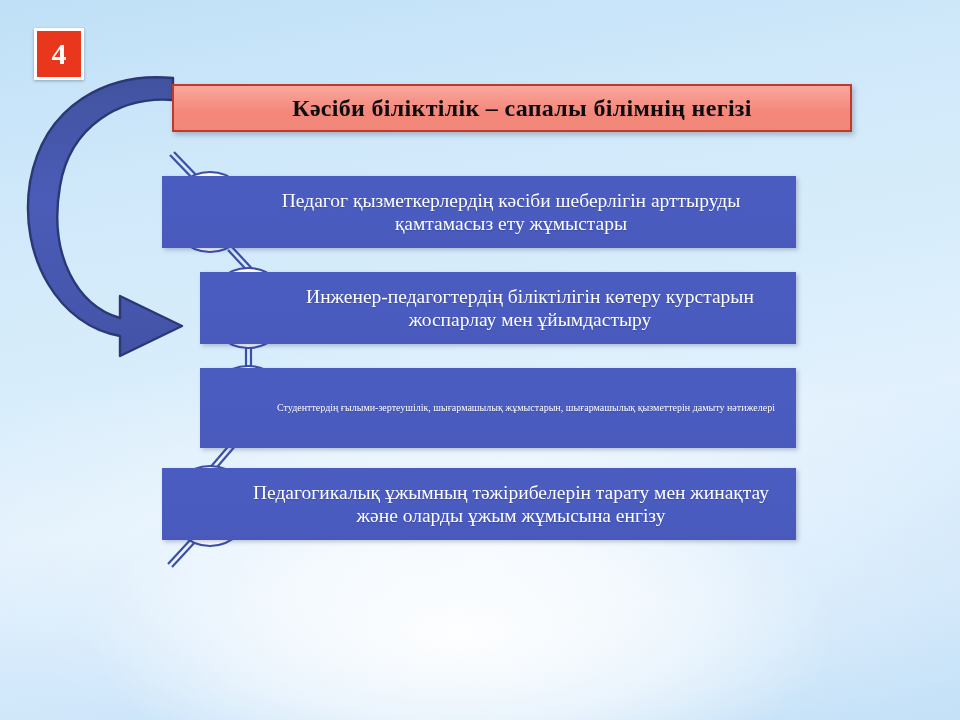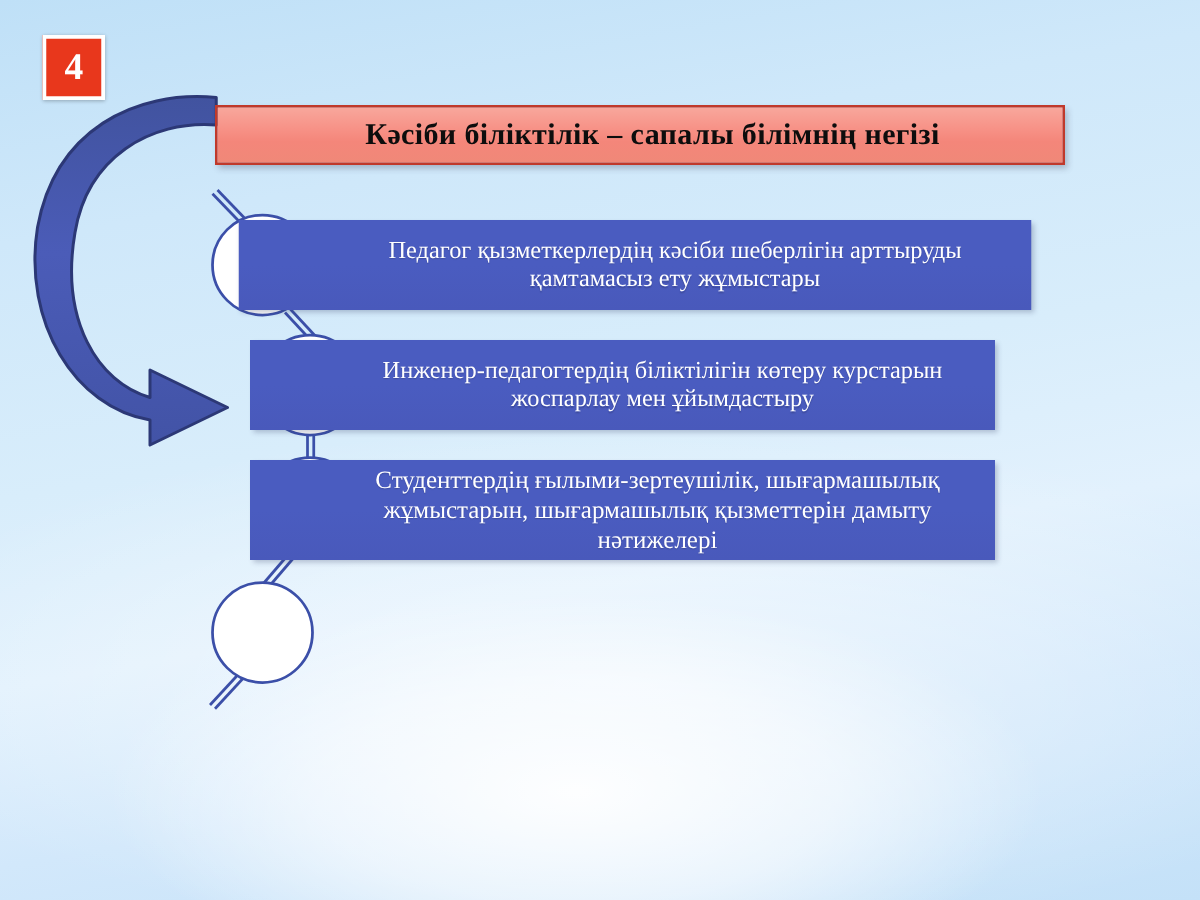--- a/index.html
+++ b/index.html
@@ -51,21 +51,21 @@
     background:linear-gradient(to bottom,#4a5cc0 0%,#4a5cc0 50%,#4959bb 100%);
     box-shadow:2px 2px 4px rgba(50,60,100,0.28);
     display:flex; align-items:center; justify-content:center;
   }
   .row .bar p {
     color:#ffffff; text-align:center; line-height:1.2;
     font-family:"Liberation Serif", serif;
     text-shadow:0 1px 1px rgba(0,0,0,0.18);
   }
   .row.big .bar p   { font-size:19.5px; padding:0 14px 0 78px; }
-  .row.small .bar p { font-size:20px;  padding:0 14px 0 70px; }
+  .row.small .bar p { font-size:10px;  padding:0 14px 0 70px; }
 </style>
 </head>
 <body>
 
 <div class="slide">
 
   <div class="badge">
     <span>4</span>
   </div>
 
@@ -113,32 +113,37 @@
       <circle cx="248" cy="308" r="40" fill="#ffffff" stroke="#3b4fa8" stroke-width="2.2"></circle>
       <circle cx="248" cy="406" r="40" fill="#ffffff" stroke="#3b4fa8" stroke-width="2.2"></circle>
       <circle cx="210" cy="506" r="40" fill="#ffffff" stroke="#3b4fa8" stroke-width="2.2"></circle>
     </g>
   </svg>
 
   <div class="title-box">
     <span>Кәсіби біліктілік – сапалы білімнің негізі</span>
   </div>
 
-  <div class="row big" style="left:162px; top:176px; width:634px; height:72px;margin-left:29px;">
+  <div class="row big" style="left:162px; top:176px; width:634px; height:72px;">
     <div class="bar" style="width:634px;">
       <p>Педагог қызметкерлердің кәсіби шеберлігін арттыруды қамтамасыз ету жұмыстары</p>
     </div>
   </div>
 
   <div class="row big" style="left:200px; top:272px; width:596px; height:72px;">
     <div class="bar" style="width:596px;">
       <p>Инженер-педагогтердің біліктілігін көтеру курстарын жоспарлау мен ұйымдастыру</p>
     </div>
   </div>
 
   <div class="row small" style="left:200px; top:368px; width:596px; height:80px;">
     <div class="bar" style="width:596px;">
       <p>Студенттердің ғылыми-зертеушілік, шығармашылық жұмыстарын, шығармашылық қызметтерін дамыту нәтижелері</p>
     </div>
   </div>
 
+  <div class="row big" style="left:162px; top:468px; width:634px; height:72px;">
+    <div class="bar" style="width:634px;">
+      <p>Педагогикалық ұжымның тәжірибелерін тарату мен жинақтау және оларды ұжым жұмысына енгізу</p>
+    </div>
+  </div>
 
 </div>
 
 </body></html>

